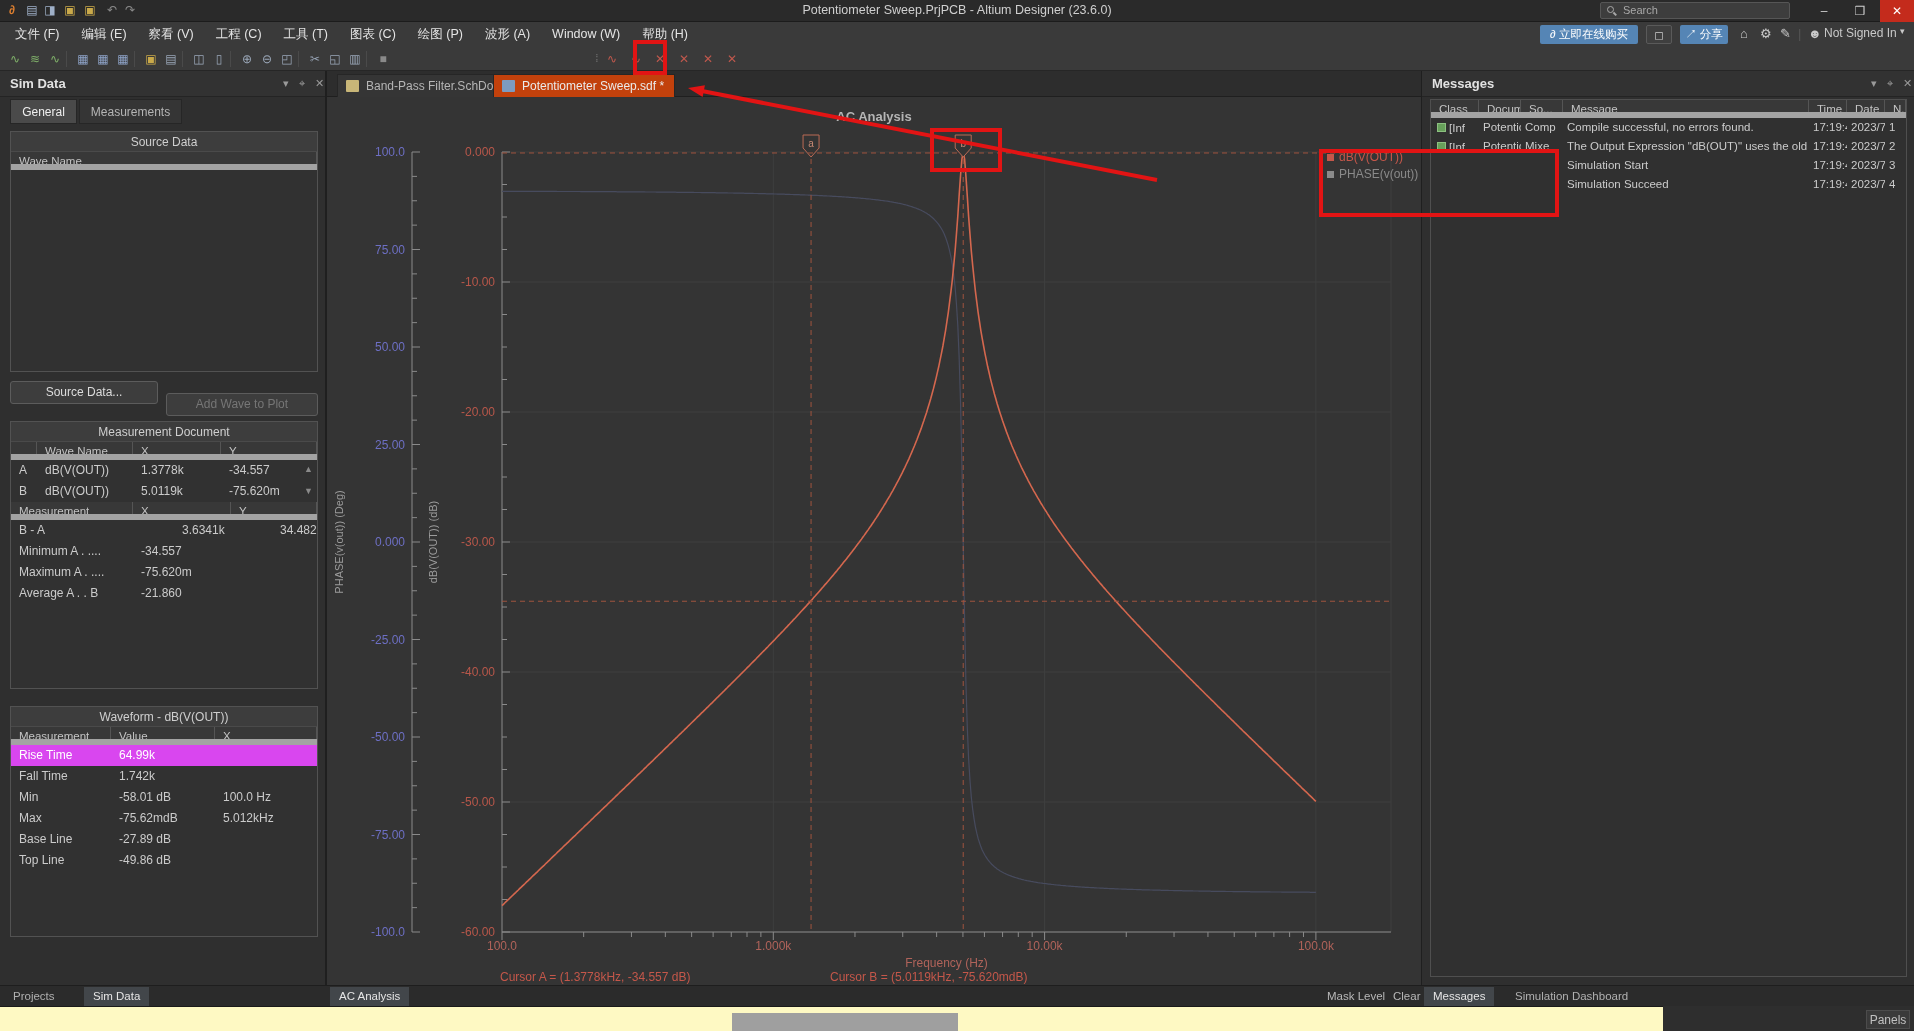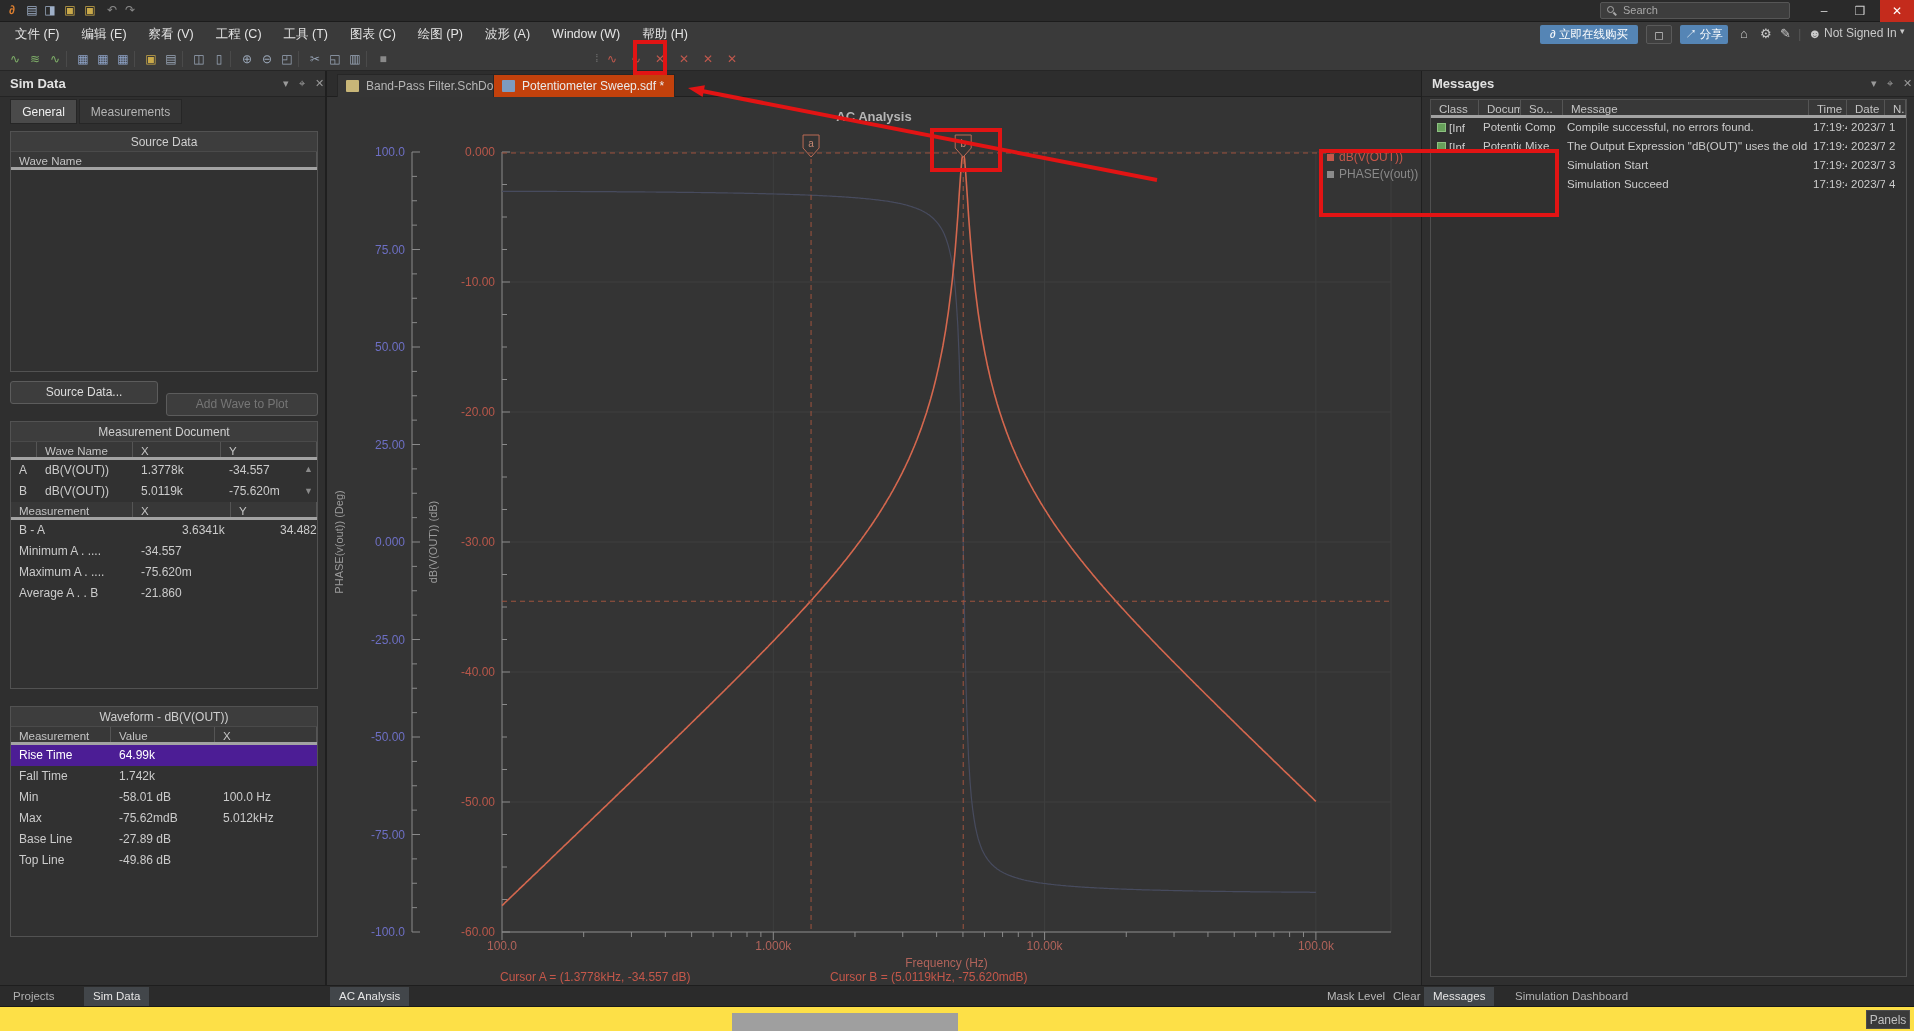--- a/index.html
+++ b/index.html
@@ -47,27 +47,27 @@
                 padding-left:10px; }
   .head-ico { position:absolute; top:6px; color:#9a9a9a; font-size:11px; }
   #simdata-panel { left:0; top:71px; width:327px; height:914px; background:#2f2f2f;
                    border-right:2px solid #1f1f1f; }
   .sd-tab { position:absolute; top:2px; height:25px; line-height:25px; text-align:center;
             font-size:12px; color:#b5b5b5; background:#353535; border:1px solid #262626; }
   .sd-tab.active { background:#4a4a4a; color:#efefef; }
   .box { position:absolute; background:#313131; border:1px solid #525252; }
   .box-title { height:20px; background:#3d3d3d; border-bottom:1px solid #4a4a4a;
                text-align:center; line-height:20px; color:#cfcfcf; font-size:12px; }
-  .colhead { display:flex; height:18px; background:#383838; border-bottom:3px solid #a3a3a3;
+  .colhead { display:flex; height:18px; background:#383838; border-bottom:6px solid #a3a3a3;
              color:#c4c4c4; font-size:11.5px; line-height:18px; }
   .colhead > div { border-right:1px solid #555; padding-left:8px; overflow:hidden; white-space:nowrap; }
   .trow { display:flex; height:21px; line-height:21px; color:#cbcbcb; font-size:12px;
           white-space:nowrap; }
   .trow > div { padding-left:8px; overflow:hidden; }
-  .trow.sel { background:#4c1d95; color:#fff; }
+  .trow.sel { background:#d946ef; color:#fff; }
   .btn { position:absolute; height:23px; background:#3d3d3d; border:1px solid #5c5c5c;
          border-radius:3px; text-align:center; line-height:21px; font-size:12px; color:#ddd; }
   .btn.disabled { color:#767676; }
   .scroll-arrow { position:absolute; color:#8a8a8a; font-size:9px; }
 
   
   #docbar { left:327px; top:71px; width:1094px; height:26px; background:#2d2d2d;
             border-bottom:1px solid #1f1f1f; }
   .doc-tab { position:absolute; top:3px; height:23px; line-height:23px; font-size:12px;
              color:#b5b5b5; background:#353535; border:1px solid #262626;
@@ -91,21 +91,21 @@
   .msg-row > div { overflow:hidden; padding-left:4px; }
   .msg-icon { width:9px; height:9px; background:#67a05b; border:1px solid #8cc080;
               display:inline-block; margin:5px 3px 0 2px; }
 
   
   #bottomstrip { left:0; top:985px; width:1914px; height:21px; background:#2b2b2b;
                  border-top:1px solid #1e1e1e; }
   .strip-tab { position:absolute; top:1px; height:19px; line-height:19px; font-size:11.5px;
                color:#b0b0b0; padding:0 9px; }
   .strip-tab.active { background:#42464a; color:#e5e5e5; }
-  #statusbar { left:0; top:1006px; width:1914px; height:25px; background:#fde047;
+  #statusbar { left:0; top:1006px; width:1663px; height:25px; background:#fef9c3;
                border-top:1px solid #1a1a1a; }
 
   
   #context-menu { left:1352px; top:160px; width:208px; z-index:20; background:#2b2b2b;
                   border:1px solid #5a5a5a; box-shadow:3px 3px 8px rgba(0,0,0,.5);
                   padding:3px 0; }
   .cm-item { height:22px; line-height:22px; padding-left:28px; font-size:12.5px; color:#cfcfcf; }
   .cm-item.hl { background:#54718e; color:#fff; }
   .cm-sep { height:1px; background:#4a4a4a; margin:3px 6px; }
 
@@ -119,20 +119,21 @@
 <div id="app">
 
   <div id="titlebar" class="abs">
     <span class="tb-ico" style="left:4px;color:#e08030;font-weight:bold">∂</span>
     <span class="tb-ico" style="left:24px">▤</span>
     <span class="tb-ico" style="left:42px">◨</span>
     <span class="tb-ico" style="left:62px;color:#c9a94a">▣</span>
     <span class="tb-ico" style="left:82px;color:#c9a94a">▣</span>
     <span class="tb-ico" style="left:104px;color:#8a8a8a">↶</span>
     <span class="tb-ico" style="left:122px;color:#8a8a8a">↷</span>
+    <div id="app-title" class="abs">Potentiometer Sweep.PrjPCB - Altium Designer (23.6.0)</div>
     <div id="search-box" class="abs">
       <span class="mag"></span>
       <span>Search</span>
     </div>
     <div class="winbtn" style="left:1806px">–</div>
     <div class="winbtn" style="left:1842px">❒</div>
     <div class="winbtn" id="btn-close" style="left:1880px">✕</div>
   </div>
 
   <div id="menubar" class="abs">

